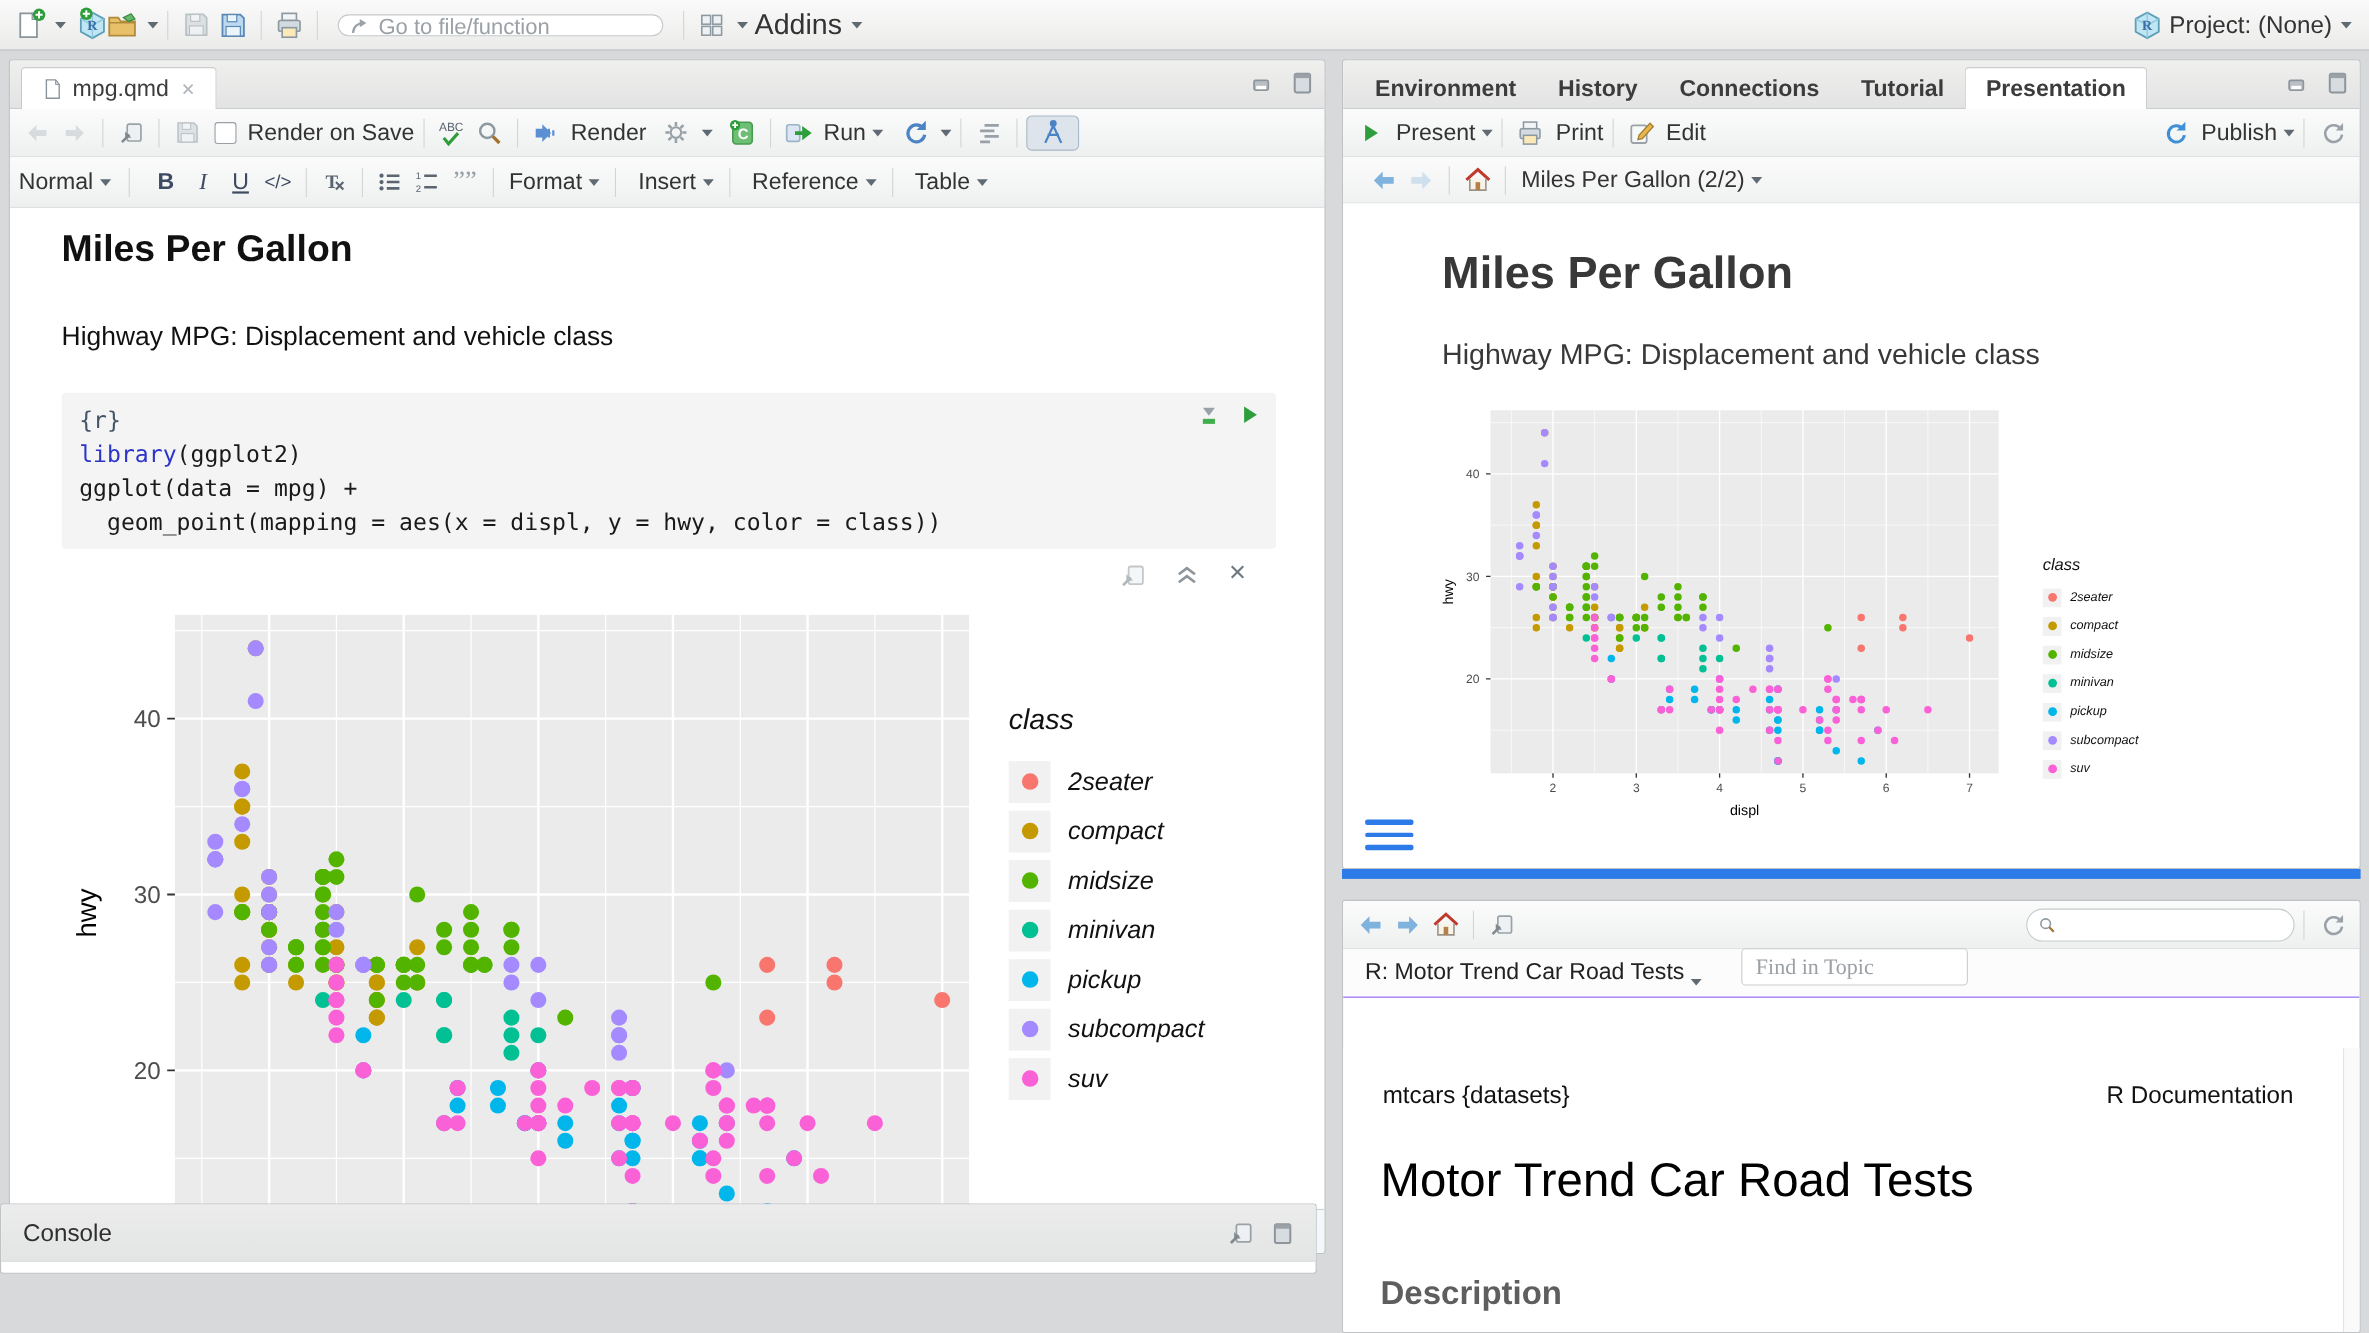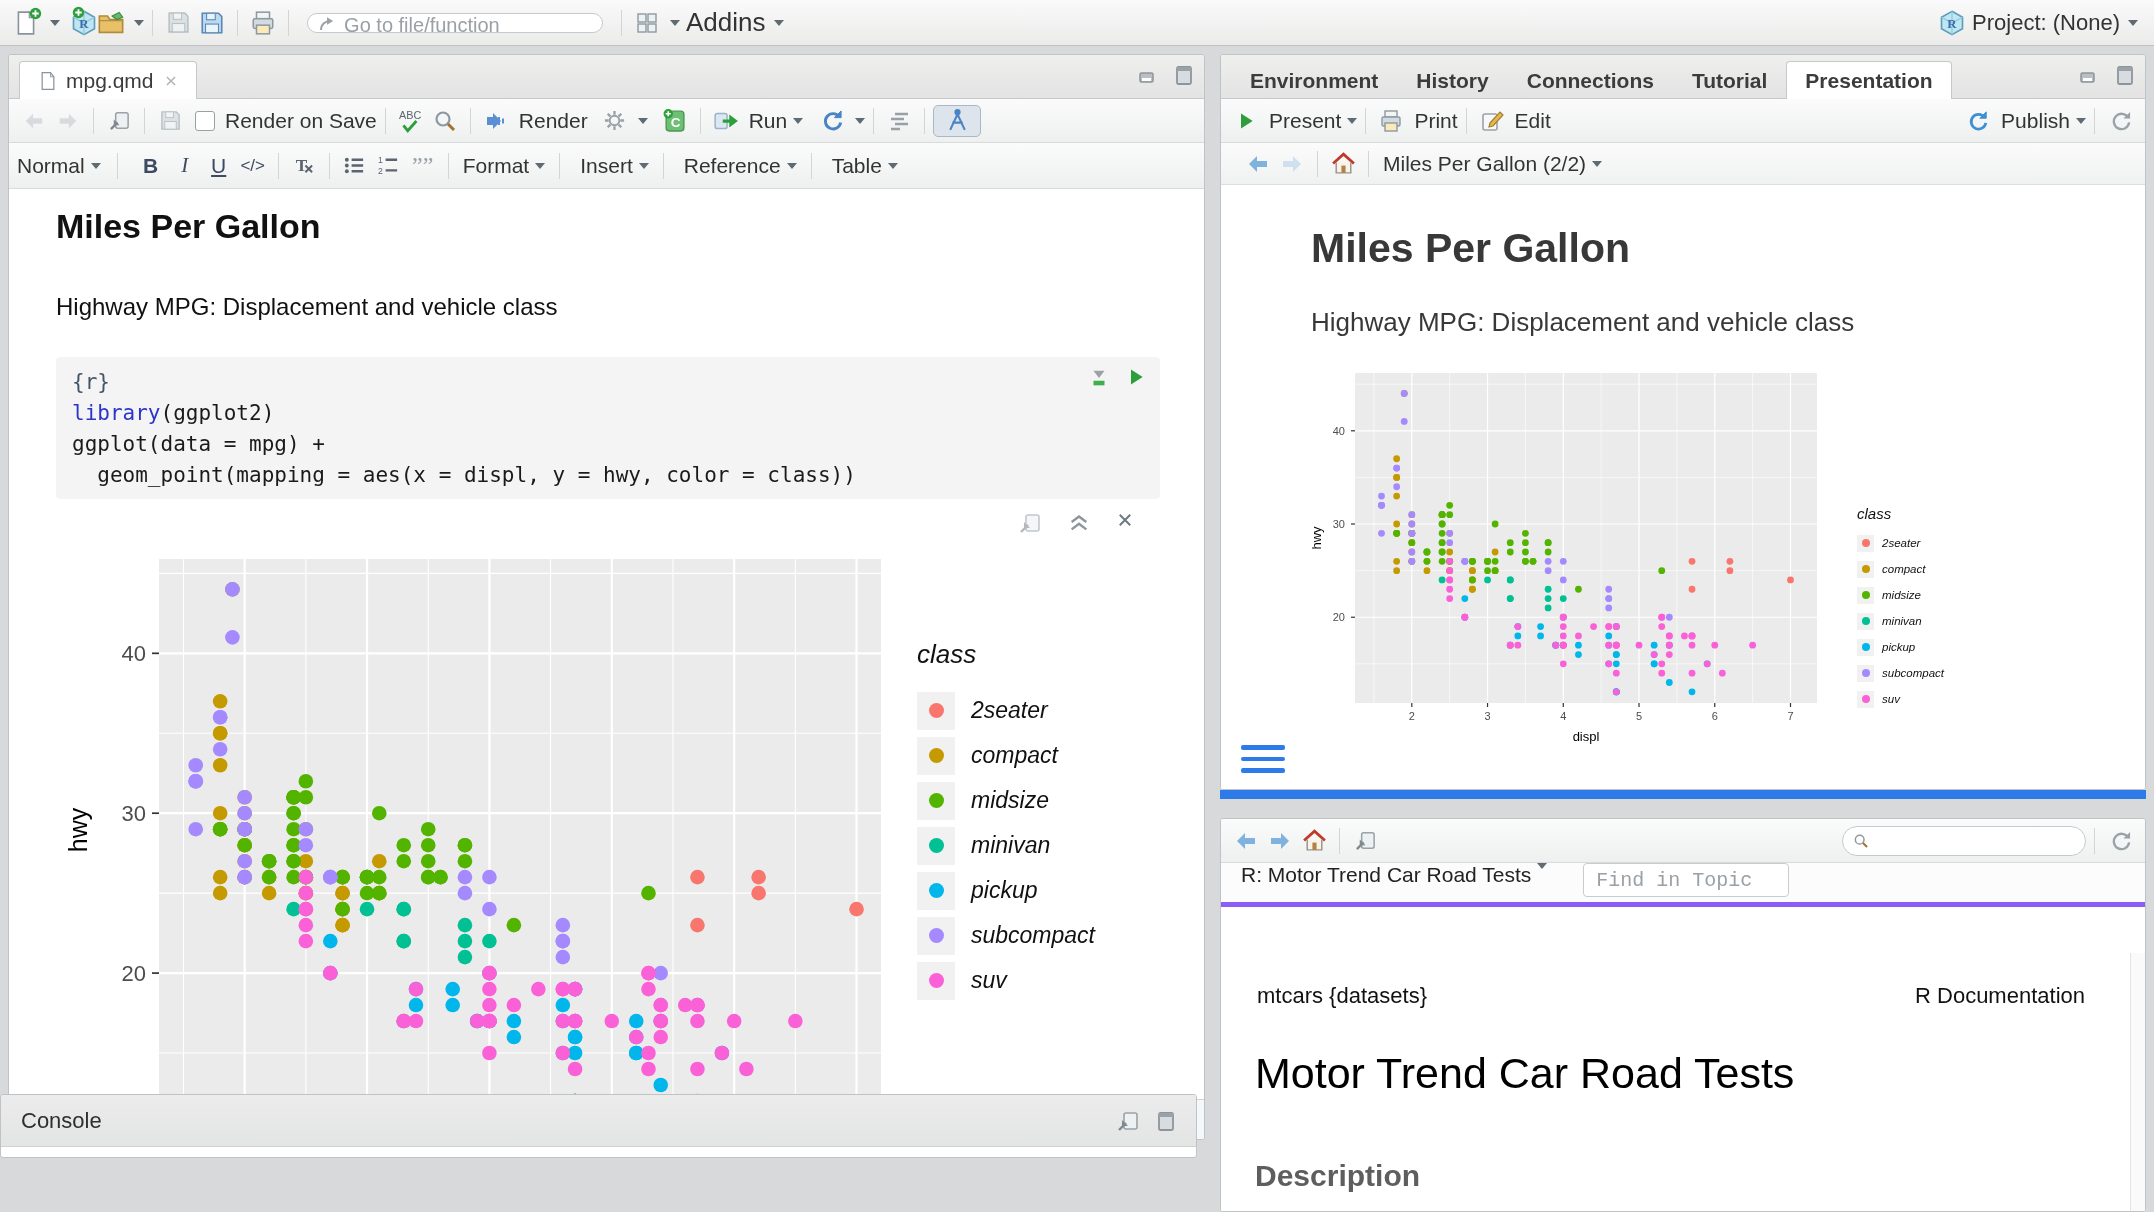--- a/index.html
+++ b/index.html
@@ -76,23 +76,23 @@
   #legend-mini .lg-key { width:17px; height:17px; background:#f1f1f1; display:flex; align-items:center; justify-content:center; margin-right:8px; flex:none; }
   #legend-mini .lg-dot { width:8px; height:8px; border-radius:50%; }
   #legend-mini .lg-lab { font-size:11.5px; color:#111; }
   #hamburger { position:absolute; left:20px; top:560px; width:44px; display:flex; flex-direction:column; gap:7px; }
   #hamburger i { height:4.5px; background:#2d7be8; border-radius:2px; }
   #blue-divider { position:absolute; left:0; top:736px; width:926px; height:9px; background:#2d7be8; }
 
   
   #help-search { width:244px; height:30px; border:1px solid #c6cacd; border-radius:15px; background:#fff; display:flex; align-items:center; padding:0 10px; }
   #help-search input { border:none; outline:none; width:100%; background:transparent; font-size:19px; font-family:"Liberation Sans",sans-serif;}
-  #topic-row { height:44px; border-bottom:5px solid #8b5cf6; display:flex; align-items:flex-start; padding:0 20px; background:#fcfcfc; }
+  #topic-row { height:44px; border-bottom:1px solid #8b5cf6; display:flex; align-items:flex-end; padding:10px 20px; background:#fcfcfc; }
   #topic-label { font-size:21px; color:#222; }
-  #find-topic { width:206px; height:34px; border:1px solid #c9cccf; border-radius:4px; margin-left:36px; padding:0 12px; font-size:20px; color:#333; font-family:Liberation Mono, monospace; outline:none; }
+  #find-topic { width:206px; height:34px; border:1px solid #c9cccf; border-radius:4px; margin-left:36px; padding:0 12px; font-size:20px; color:#333; font-family:Liberation Serif, serif; outline:none; }
   #find-topic::placeholder { color:#9aa0a5; }
   #help-content { position:absolute; left:0; right:0; top:134px; bottom:0; background:#fff; }
   #help-scrollbar { position:absolute; right:0; top:0; bottom:0; width:15px; background:#fafafa; border-left:1px solid #e4e4e4; }
   #help-meta { position:absolute; left:36px; right:60px; top:30px; display:flex; justify-content:space-between; font-size:22px; color:#111; }
   #help-title { position:absolute; left:34px; top:96px; font-size:43px; font-weight:normal; color:#000; }
   #help-section { position:absolute; left:34px; top:206px; font-size:30px; font-weight:bold; color:#5e5e5e; }
 
   .checkbox { width:20px; height:20px; border:1px solid #9aa0a5; border-radius:3px; background:#fff; flex:none; }
   .texticon { font-size:21px; color:#3e4a62; }
 </style>

